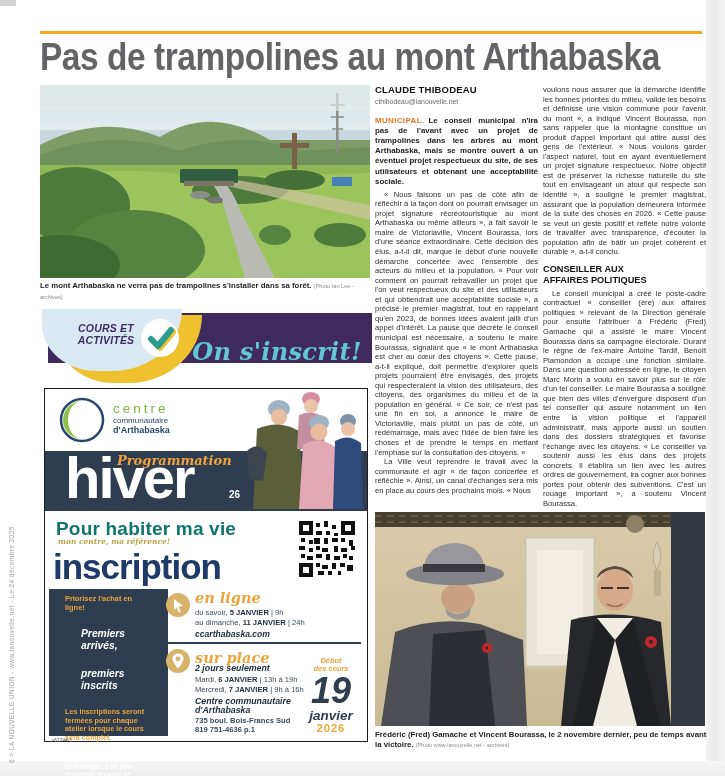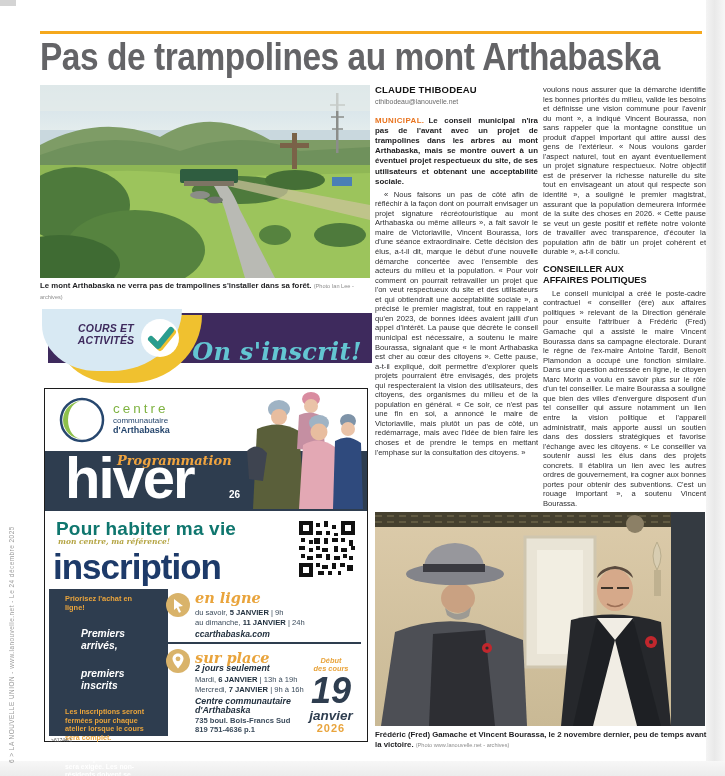--- a/index.html
+++ b/index.html
@@ -302,20 +302,21 @@
     <div class="ref">&gt;61744-1</div>
   </div>
 
   <div class="abs coltext" style="left:375px;top:85px;height:428px;overflow:hidden;">
     <div class="byline-name">CLAUDE THIBODEAU</div>
     <div class="byline-email">cthibodeau@lanouvelle.net</div>
     <p class="lede">
       <span class="kicker">MUNICIPAL.</span><span>Le conseil municipal n'ira pas de l'avant avec un projet de trampolines dans les arbres au mont Arthabaska, mais se montre ouvert à un éventuel projet respectueux du site, de ses utilisateurs et obtenant une acceptabilité sociale.</span>
     </p>
     <p class="indent">« Nous faisons un pas de côté afin de réfléchir à la façon dont on pourrait envisager un projet signature récréotouristique au mont Arthabaska ou même ailleurs », a fait savoir le maire de Victoriaville, Vincent Bourassa, lors d'une séance extraordinaire. Cette décision des élus, a-t-il dit, marque le début d'une nouvelle démarche concertée avec l'ensemble des acteurs du milieu et la population. « Pour voir comment on pourrait retravailler un projet que l'on veut respectueux du site et des utilisateurs et qui obtiendrait une acceptabilité sociale », a précisé le premier magistrat, tout en rappelant qu'en 2023, de bonnes idées avaient jailli d'un appel d'intérêt. La pause que décrète le conseil municipal est nécessaire, a soutenu le maire Bourassa, signalant que « le mont Arthabaska est cher au cœur des citoyens ». Cette pause, a-t-il expliqué, doit permettre d'explorer quels projets pourraient être envisagés, des projets qui respecteraient la vision des utilisateurs, des citoyens, des organismes du milieu et de la population en général. « Ce soir, ce n'est pas une fin en soi, a annoncé le maire de Victoriaville, mais plutôt un pas de côté, un redémarrage, mais avec l'idée de bien faire les choses et de prendre le temps en mettant l'emphase sur la consultation des citoyens. »</p>
+    <p class="indent">La Ville veut reprendre le travail avec la communauté et agir « de façon concertée et réfléchie ». Ainsi, un canal d'échanges sera mis en place au cours des prochains mois. « Nous</p>
   </div>
 
   <div class="abs coltext" style="left:543px;top:85px;height:430px;overflow:hidden;">
     <p>voulons nous assurer que la démarche identifie les bonnes priorités du milieu, valide les besoins et définisse une vision commune pour l'avenir du mont », a indiqué Vincent Bourassa, non sans rappeler que la montagne constitue un produit d'appel important qui attire aussi des gens de l'extérieur. « Nous voulons garder l'aspect naturel, tout en ayant éventuellement un projet signature respectueux. Notre objectif est de préserver la richesse naturelle du site tout en envisageant un atout qui respecte son identité », a souligné le premier magistrat, assurant que la population demeurera informée de la suite des choses en 2026. « Cette pause se veut un geste positif et reflète notre volonté de travailler avec transparence, d'écouter la population afin de bâtir un projet cohérent et durable », a-t-il conclu.</p>
     <p class="subhead">
       <span>CONSEILLER AUX</span><br>
       <span>AFFAIRES POLITIQUES</span>
     </p>
     <p class="indent">Le conseil municipal a créé le poste-cadre contractuel « conseiller (ère) aux affaires politiques » relevant de la Direction générale pour ensuite l'attribuer à Frédéric (Fred) Gamache qui a assisté le maire Vincent Bourassa dans sa campagne électorale. Durant le règne de l'ex-maire Antoine Tardif, Benoît Plamondon a occupé une fonction similaire. Dans une question adressée en ligne, le citoyen Marc Morin a voulu en savoir plus sur le rôle d'un tel conseiller. Le maire Bourassa a souligné que bien des villes d'envergure disposent d'un tel conseiller qui assure notamment un lien entre la vision politique et l'appareil administratif, mais apporte aussi un soutien dans des dossiers stratégiques et favorise l'échange avec les citoyens. « Le conseiller va soutenir aussi les élus dans des projets concrets. Il établira un lien avec les autres ordres de gouvernement, ira cogner aux bonnes portes pour obtenir des subventions. C'est un rouage important », a soutenu Vincent Bourassa.</p>
   </div>

